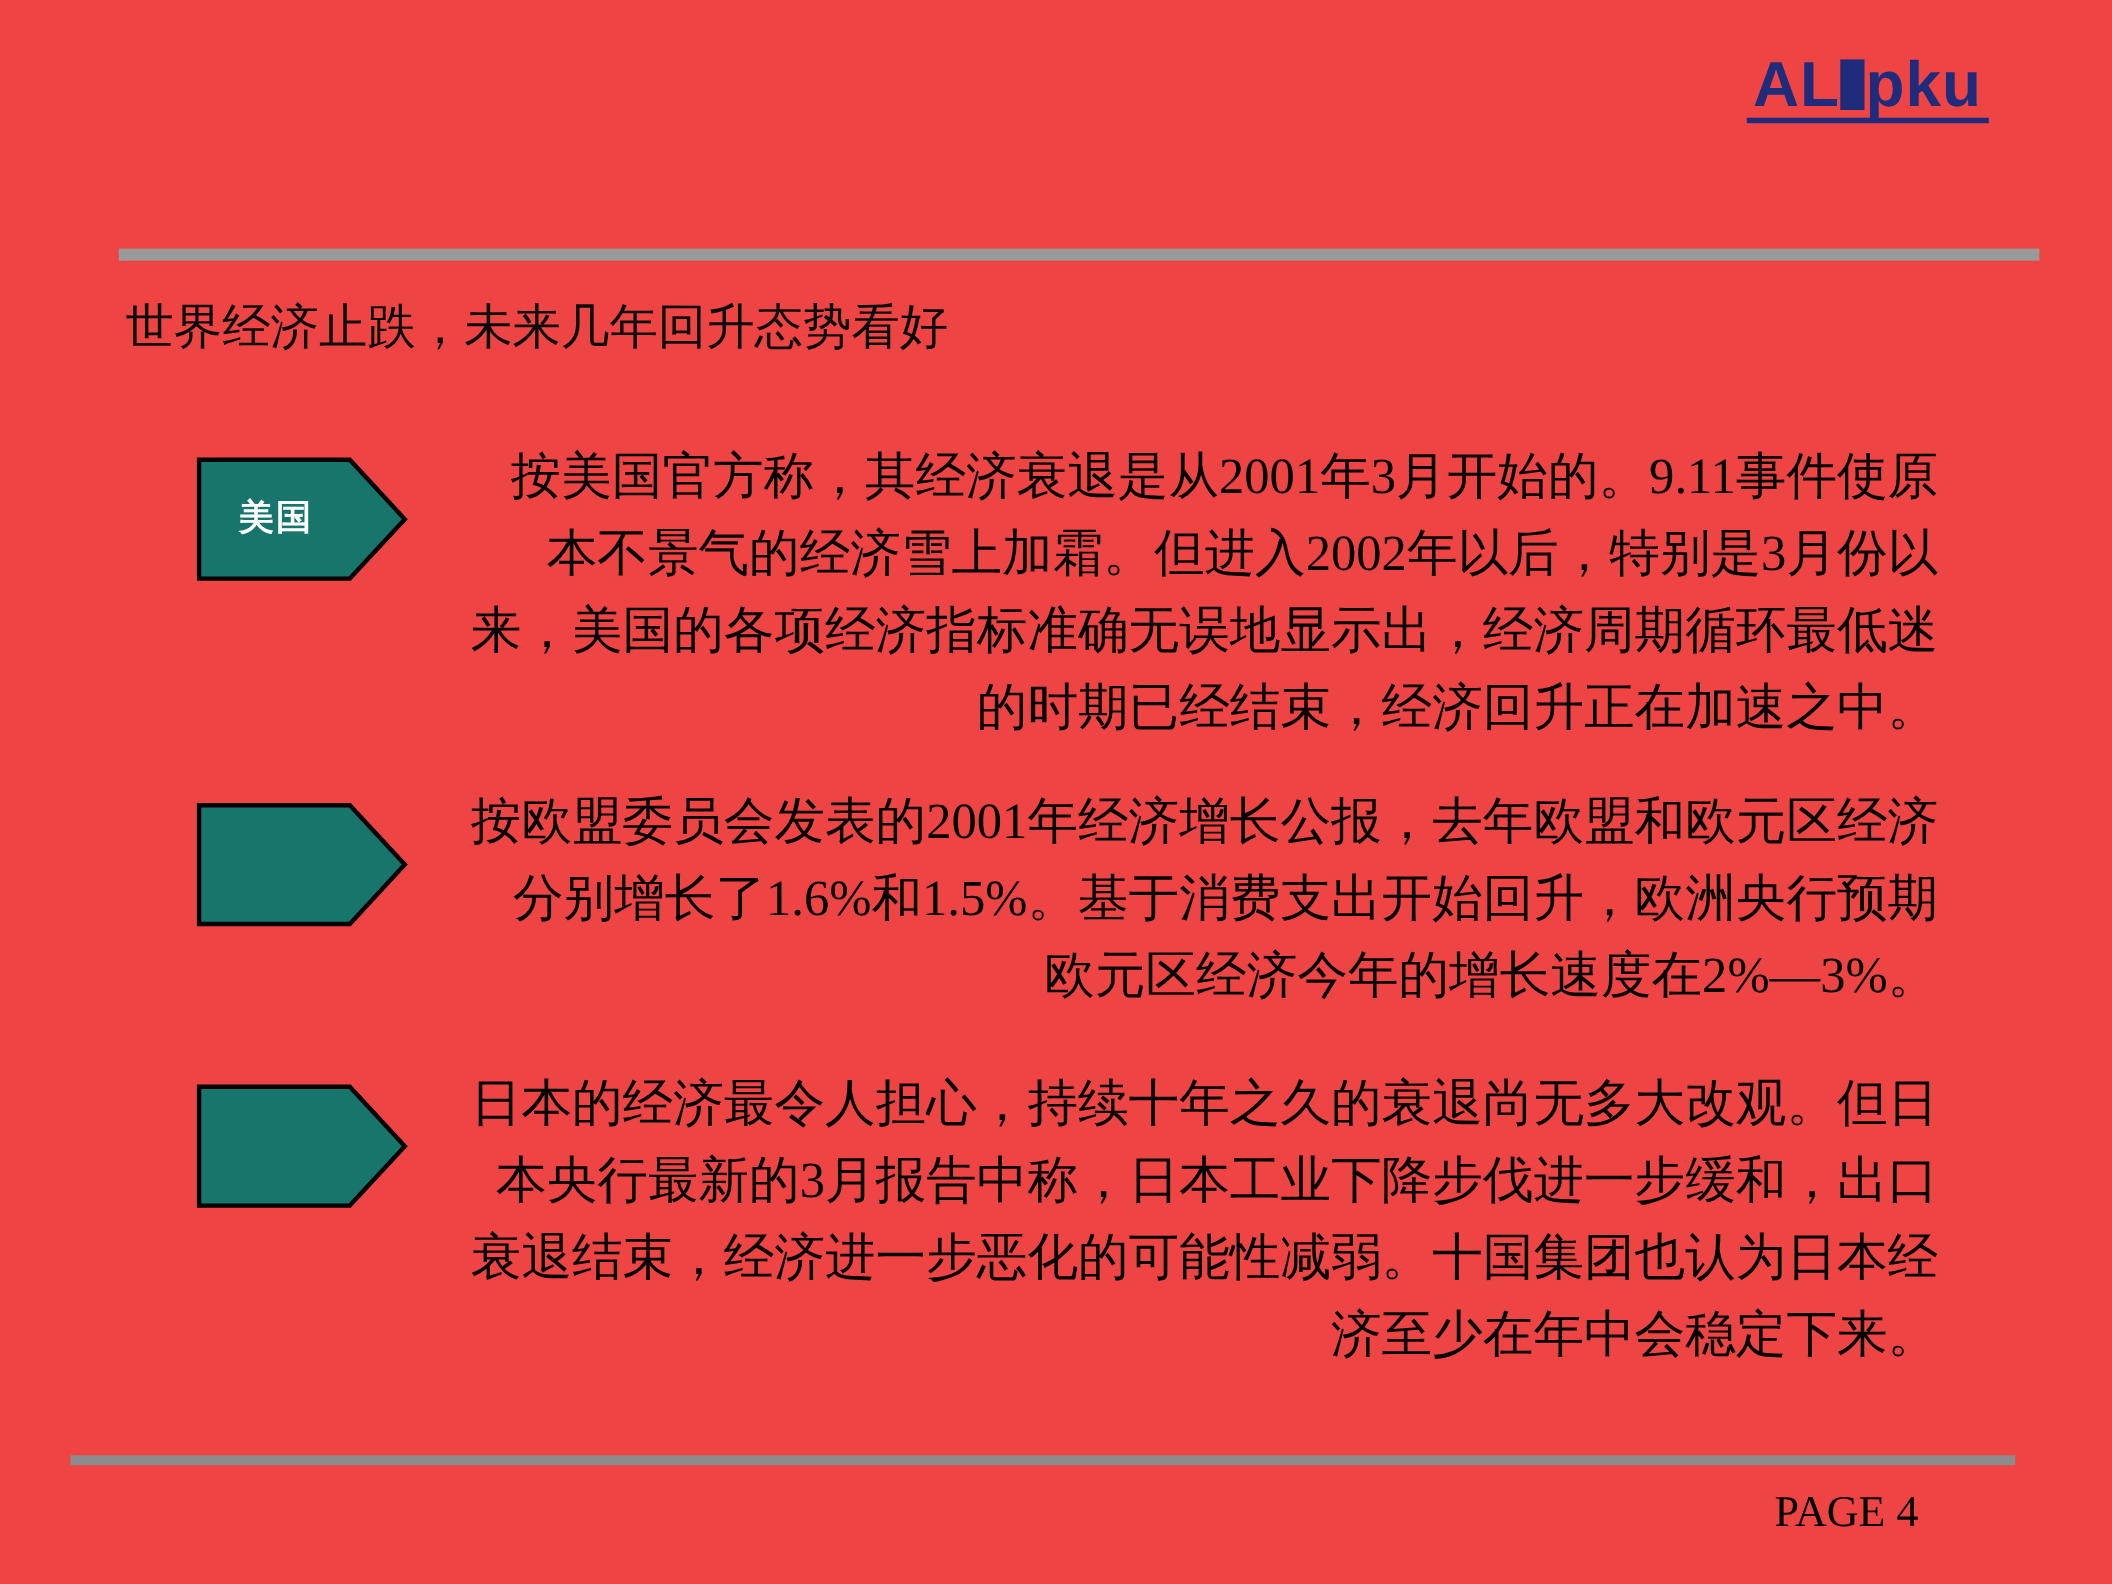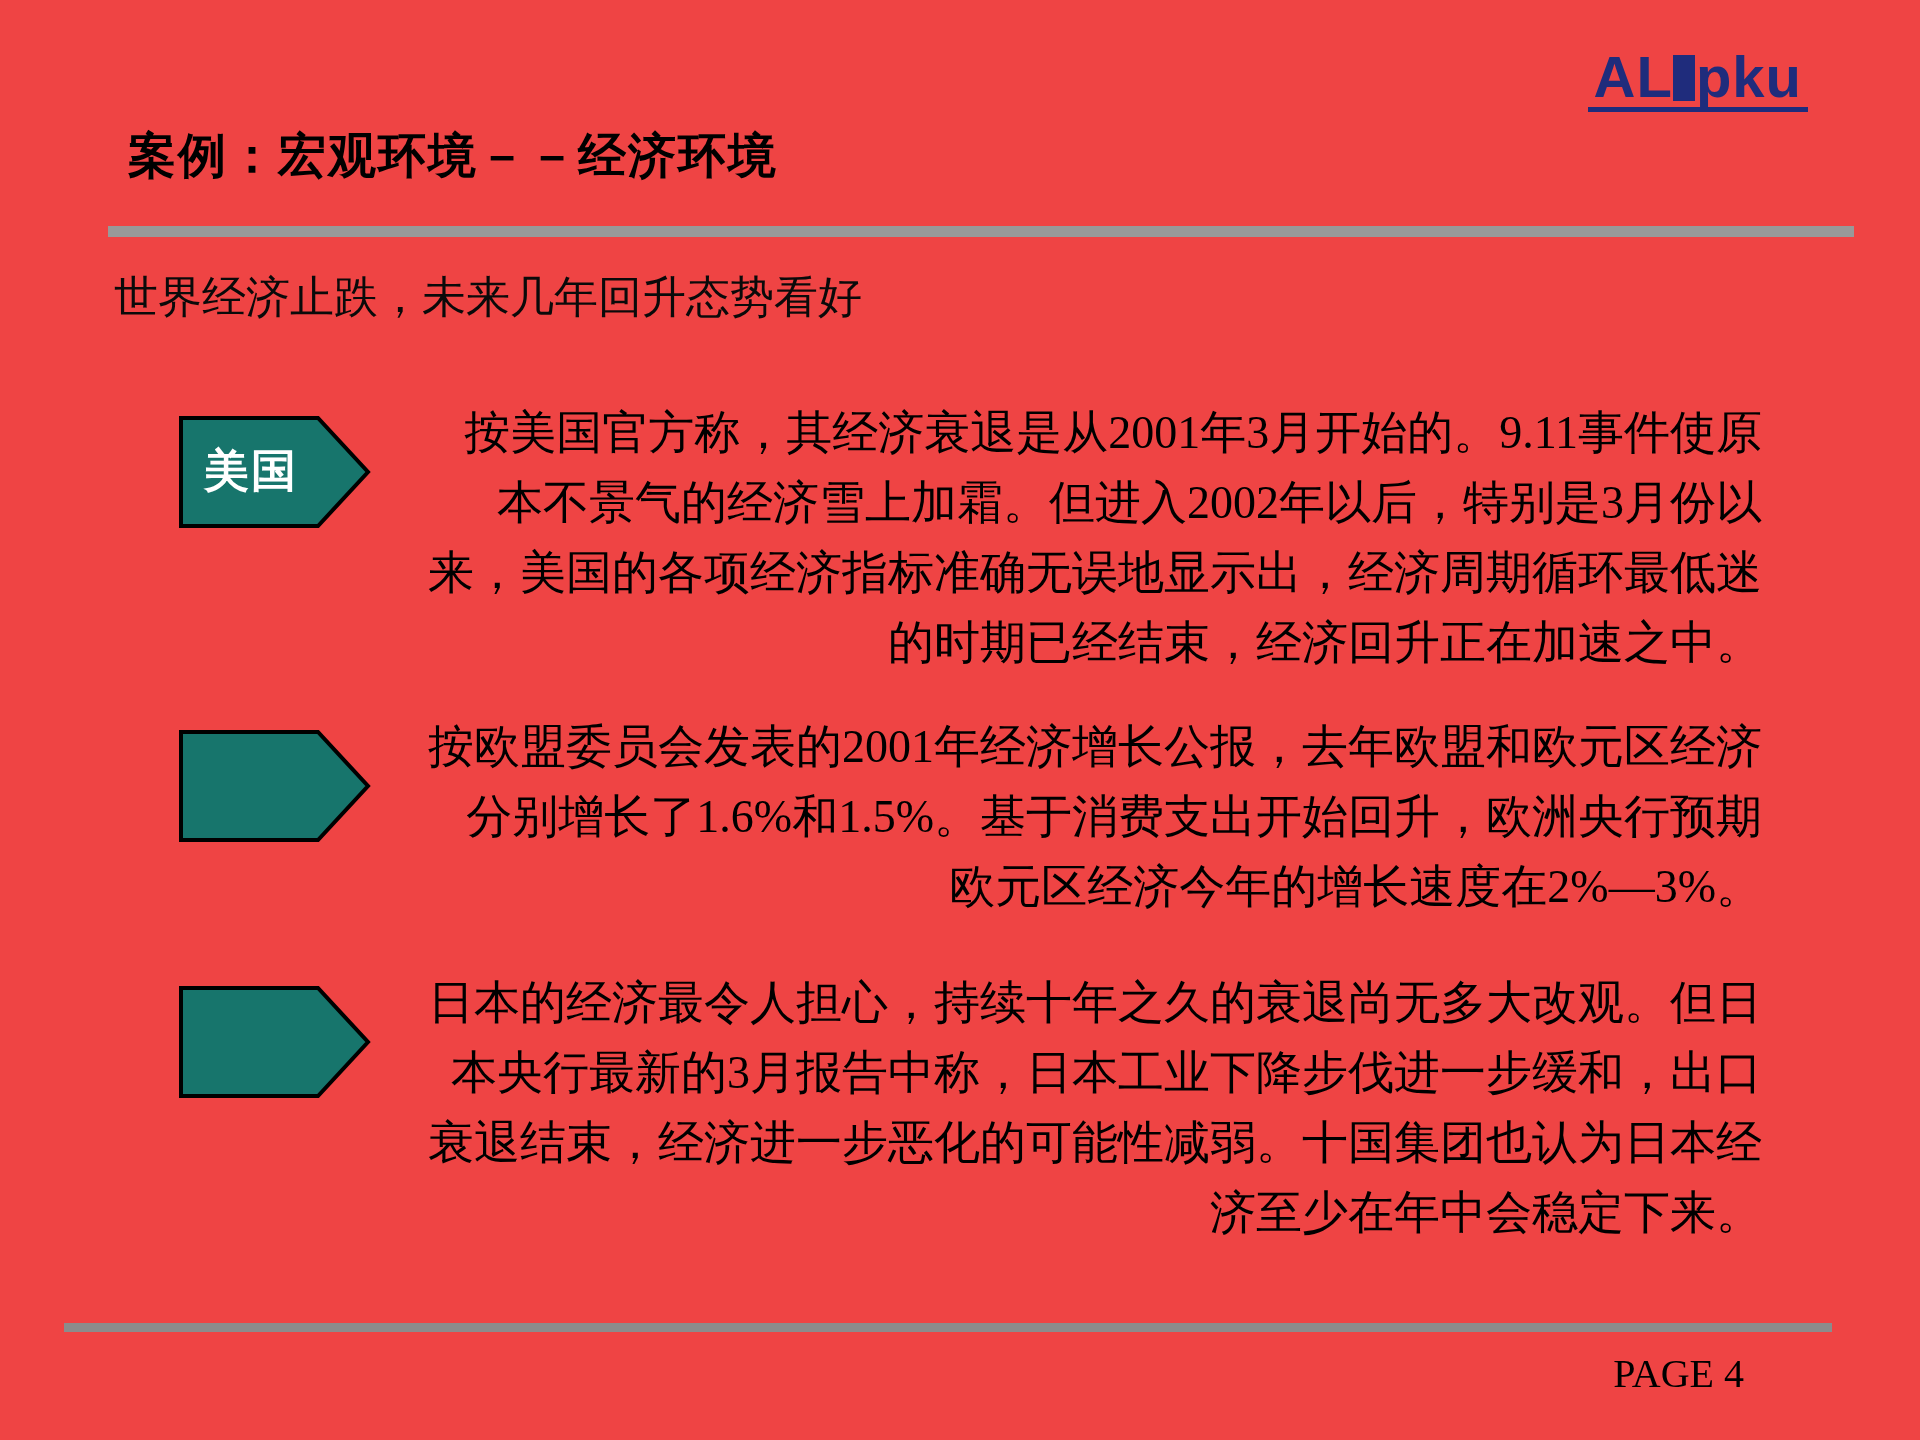--- a/index.html
+++ b/index.html
@@ -65,21 +65,21 @@
   .row2{top:712px;}
   .row3{top:968px;}
   .arrow{
     position:absolute;left:178px;top:17px;width:194px;height:114px;
   }
   .arrow svg{position:absolute;left:0;top:0;}
   .arrow-text{
     position:absolute;left:0;top:0;width:146px;height:112px;
     display:flex;align-items:center;justify-content:center;
     font-family:"Liberation Sans","DejaVu Sans",sans-serif;
-    font-weight:bold;font-size:45px;color:#ffffff;
+    font-weight:bold;font-size:32px;color:#ffffff;
     letter-spacing:2px;
   }
   .para{
     position:absolute;left:424px;top:0;width:1338px;
     font-size:46px;line-height:70px;color:#000;
     text-align:right;
   }
 
   
   .page-number{
@@ -92,21 +92,20 @@
 
 <div class="slide">
 
   <div class="logo">
     <span class="logo-inner">
       <span>AL</span><span class="logo-block"></span><span>pku</span>
       <span class="logo-underline"></span>
     </span>
   </div>
 
-  <div class="page-title">案例：宏观环境－－经济环境</div>
   <div class="rule-top"></div>
 
   <div class="subtitle">世界经济止跌，未来几年回升态势看好</div>
 
   <div class="section row1">
     <div class="arrow">
       <svg width="194" height="114" viewBox="0 0 194 114">
         <polygon points="3,3 140,3 190,57 140,111 3,111" fill="var(--arrow-fill)" stroke="var(--arrow-border)" stroke-width="4"></polygon>
       </svg>
       <div class="arrow-text">美国</div>

